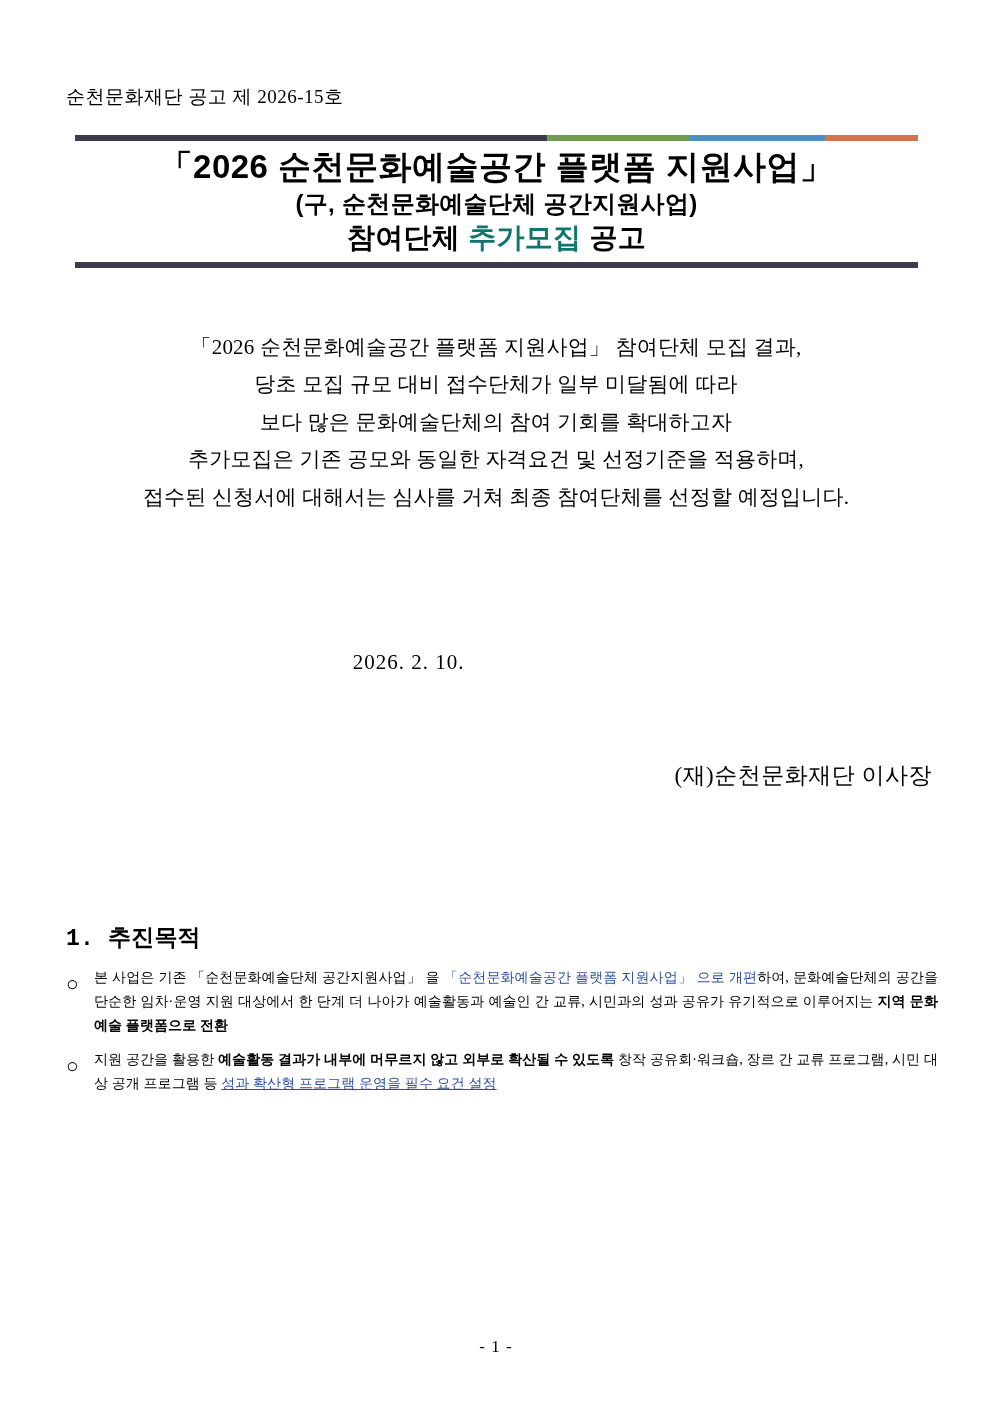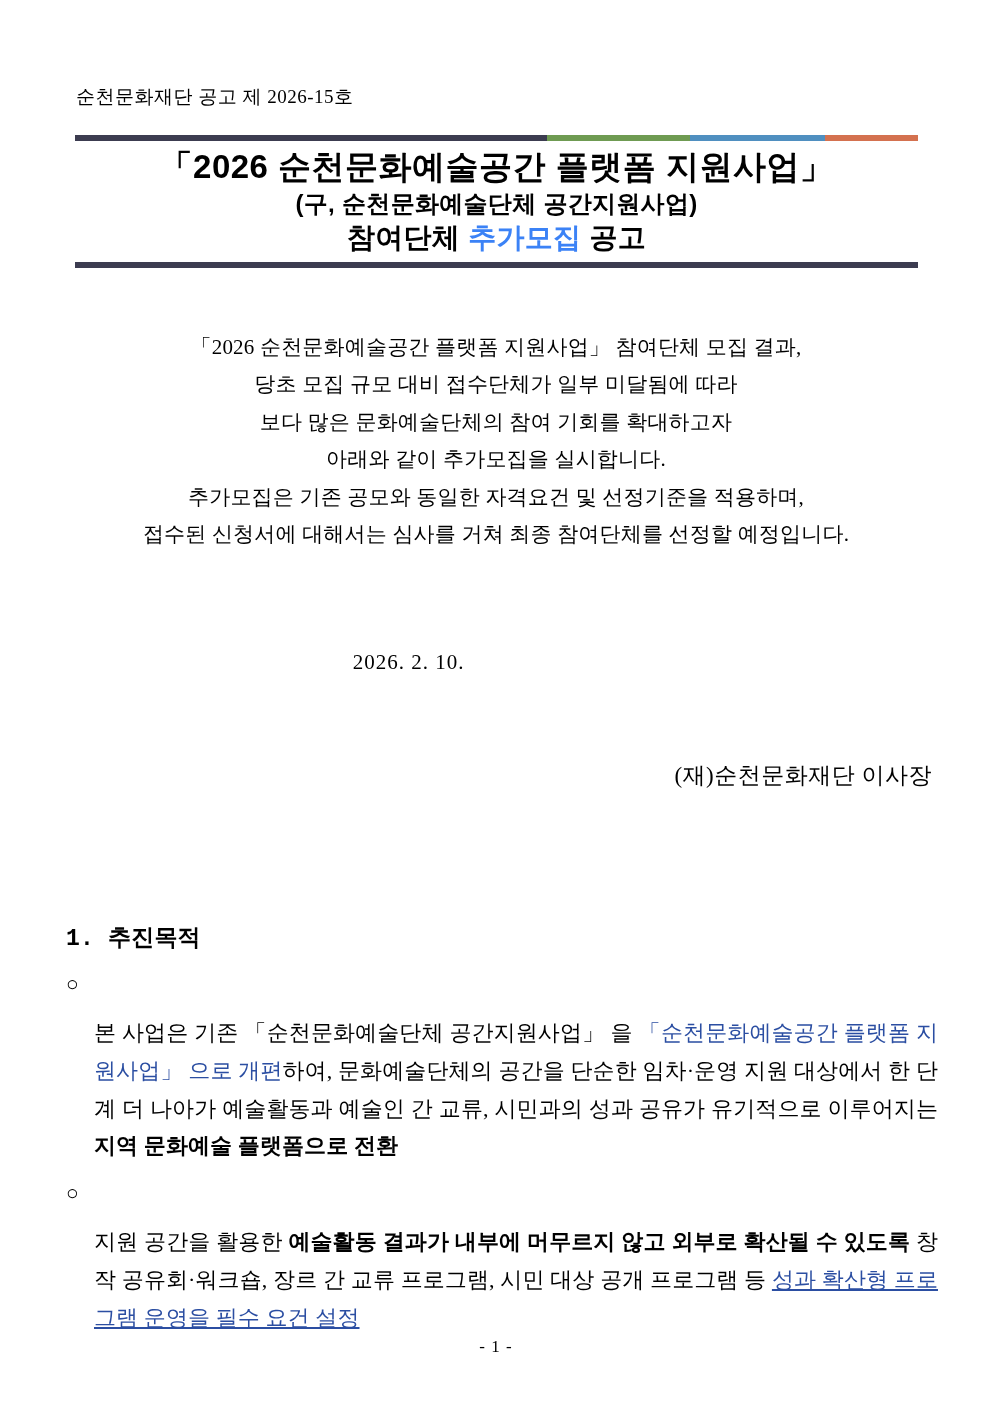--- a/index.html
+++ b/index.html
@@ -16,21 +16,21 @@
     overflow: hidden;
   }
   .page {
     position: absolute;
     inset: 0;
     padding: 0;
   }
   .doc-number {
     position: absolute;
     top: 84px;
-    left: 76px;
+    left: 66px;
     font-size: 19px;
     letter-spacing: 0.5px;
     font-family: "Liberation Serif", serif;
   }
 
   
   .title-block {
     position: absolute;
     top: 135px;
     left: 75px;
@@ -131,26 +131,25 @@
     align-items: flex-start;
     margin-bottom: 10px;
   }
   .bullet-mark {
     flex: 0 0 28px;
     font-size: 21px;
     line-height: 1.72;
   }
   .bullet-body {
     flex: 1 1 auto;
-    font-size: 22px;
+    font-size: 14px;
     line-height: 1.72;
     text-align: justify;
     text-justify: inter-character;
     letter-spacing: 0.1px;
-    margin-top: 48px;
   }
   .b { font-weight: bold; }
   .blue { color: #2b4ea2; }
   .blue-u { color: #2b4ea2; text-decoration: underline; }
 
   .page-number {
     position: absolute;
     top: 1337px;
     left: 0;
     width: 992px;
@@ -169,30 +168,29 @@
   <div class="title-block">
     <div class="rule-top">
       <span class="rule-seg-1" style="background:#3c3c50"></span>
       <span class="rule-seg-2" style="background:#6f9b52"></span>
       <span class="rule-seg-3" style="background:#4f8fc0"></span>
       <span class="rule-seg-4" style="background:#d4714f"></span>
     </div>
     <div class="title-lines">
       <div class="title-main">「2026 순천문화예술공간 플랫폼 지원사업」</div>
       <div class="title-sub">(구, 순천문화예술단체 공간지원사업)</div>
-      <div class="title-third"><span>참여단체 </span><span class="accent-red" style="color: #3b82f6;">추가모집</span><span> 공고</span></div>
+      <div class="title-third"><span>참여단체 </span><span class="accent-red" style="color: #0f766e;">추가모집</span><span> 공고</span></div>
     </div>
     <div class="rule-bottom" style="background: rgb(60, 60, 80);"></div>
   </div>
 
   <div class="intro">
     <div>「2026 순천문화예술공간 플랫폼 지원사업」 참여단체 모집 결과,</div>
     <div>당초 모집 규모 대비 접수단체가 일부 미달됨에 따라</div>
     <div>보다 많은 문화예술단체의 참여 기회를 확대하고자</div>
-    <div>아래와 같이 추가모집을 실시합니다.</div>
     <div>추가모집은 기존 공모와 동일한 자격요건 및 선정기준을 적용하며,</div>
     <div>접수된 신청서에 대해서는 심사를 거쳐 최종 참여단체를 선정할 예정입니다.</div>
   </div>
 
   <div class="date-line">2026. 2. 10.</div>
   <div class="signature">(재)순천문화재단 이사장</div>
 
   <div class="section">
     <div class="section-heading">1. 추진목적</div>
 

